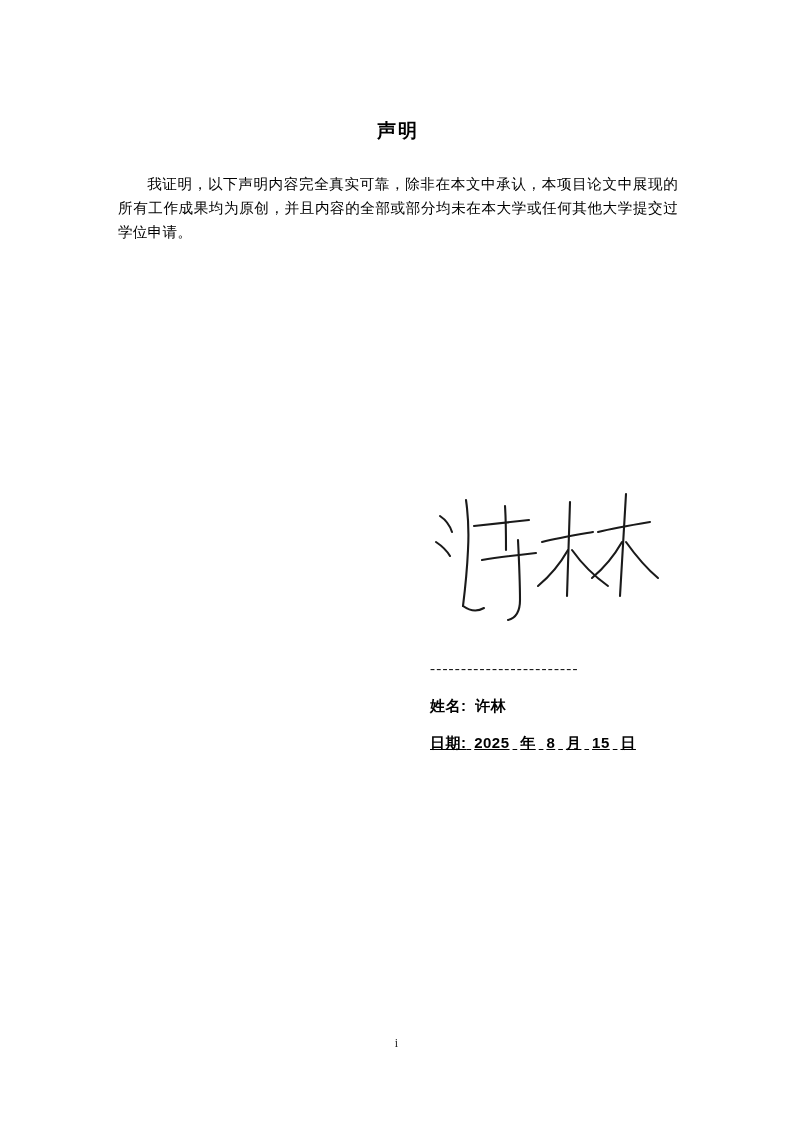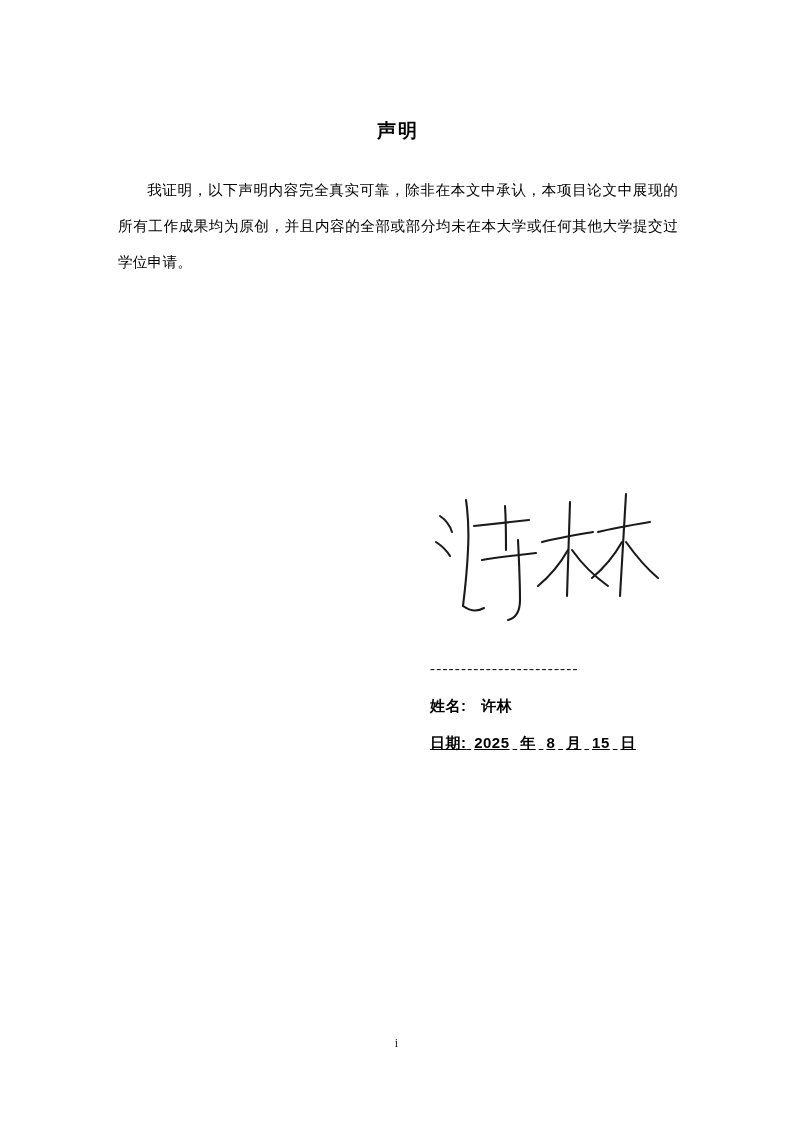--- a/index.html
+++ b/index.html
@@ -32,21 +32,21 @@
   .doc-title {
     text-align: center;
     font-size: 19px;
     font-weight: bold;
     letter-spacing: 2px;
     margin-top: 118px;
     font-family: "Liberation Sans", "DejaVu Sans", sans-serif;
   }
   .para {
     font-size: 14.6px;
-    line-height: 36px;
+    line-height: 24px;
     text-align: justify;
     text-justify: inter-ideograph;
     text-indent: 2em;
     margin-top: 28px;
     letter-spacing: 0.2px;
   }
   .para.second {
     margin-top: 40px;
   }
   .sig-block {
@@ -72,21 +72,21 @@
     font-weight: bold;
     font-family: "Liberation Sans", "DejaVu Sans", sans-serif;
     letter-spacing: 0.5px;
     white-space: nowrap;
   }
   .field-row .label {
     font-weight: bold;
   }
   .field-row .value {
     font-weight: bold;
-    margin-left: 10px;
+    margin-left: 4px;
   }
   .date-row {
     margin-top: 18px;
     text-decoration: underline;
   }
   .date-row .seg {
     margin: 0 3px;
   }
   .page-number {
     position: absolute;

